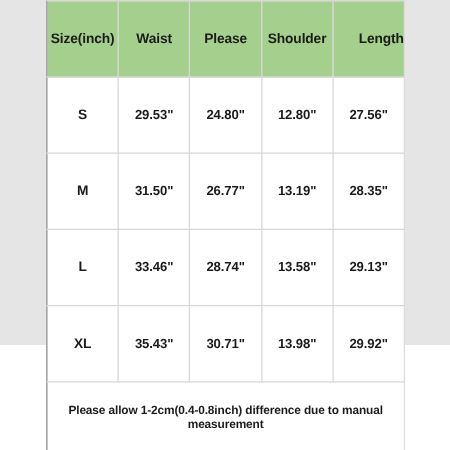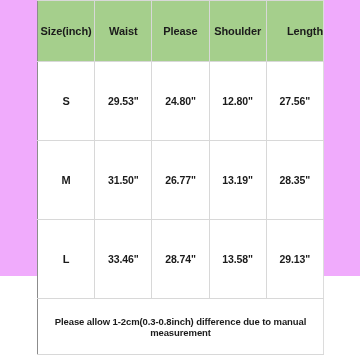--- a/index.html
+++ b/index.html
@@ -9,21 +9,21 @@
     height: 360px;
     background: #ffffff;
     font-family: "Liberation Sans", sans-serif;
     overflow: hidden;
   }
 
   #chart-root {
     position: relative;
     width: 360px;
     height: 276px;
-    background: #f0abfc;
+    background: #e5e5e5;
   }
 
   
   .size-table {
     position: absolute;
     left: 37px;
     top: 0px;
     width: 287px;
     height: 355px;
     border-collapse: collapse;
@@ -113,23 +113,30 @@
         <td>13.19"</td>
         <td>28.35"</td>
       </tr>
       <tr>
         <td class="size-label">L</td>
         <td>33.46"</td>
         <td>28.74"</td>
         <td>13.58"</td>
         <td>29.13"</td>
       </tr>
+      <tr>
+        <td class="size-label">XL</td>
+        <td>35.43"</td>
+        <td>30.71"</td>
+        <td>13.98"</td>
+        <td>29.92"</td>
+      </tr>
     </tbody>
 
     <tfoot>
       <tr>
-        <td colspan="5">Please allow 1-2cm(0.3-0.8inch) difference due to manual measurement</td>
+        <td colspan="5">Please allow 1-2cm(0.4-0.8inch) difference due to manual measurement</td>
       </tr>
     </tfoot>
 
   </table>
 
 </div>
 
 </body></html>

